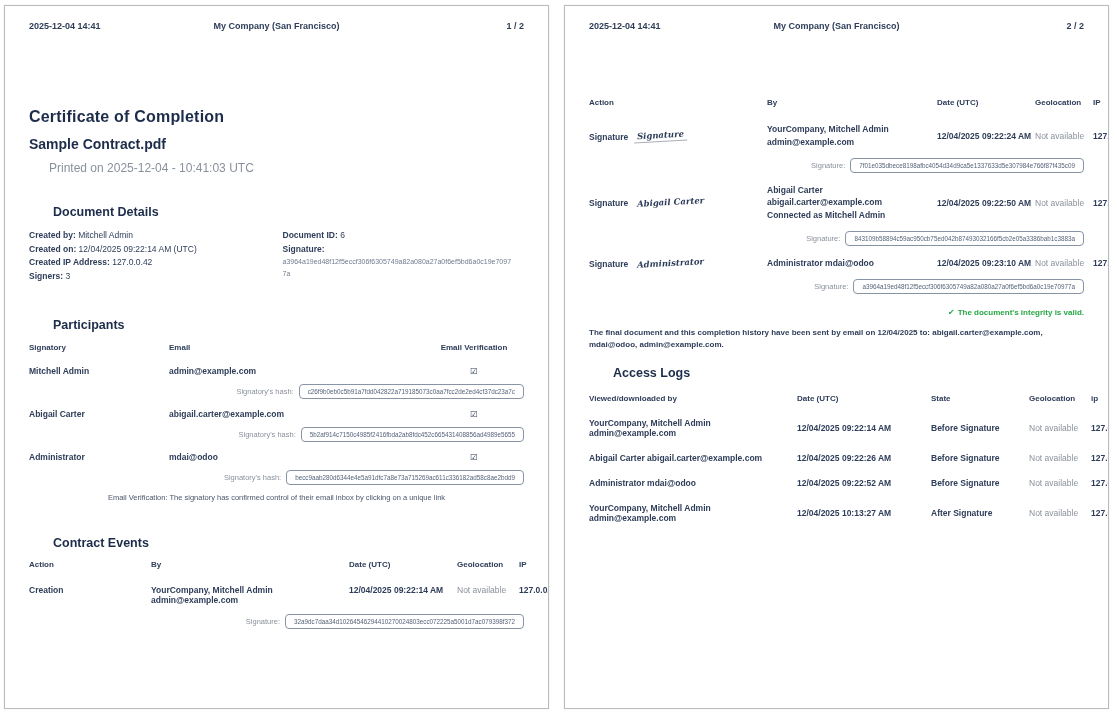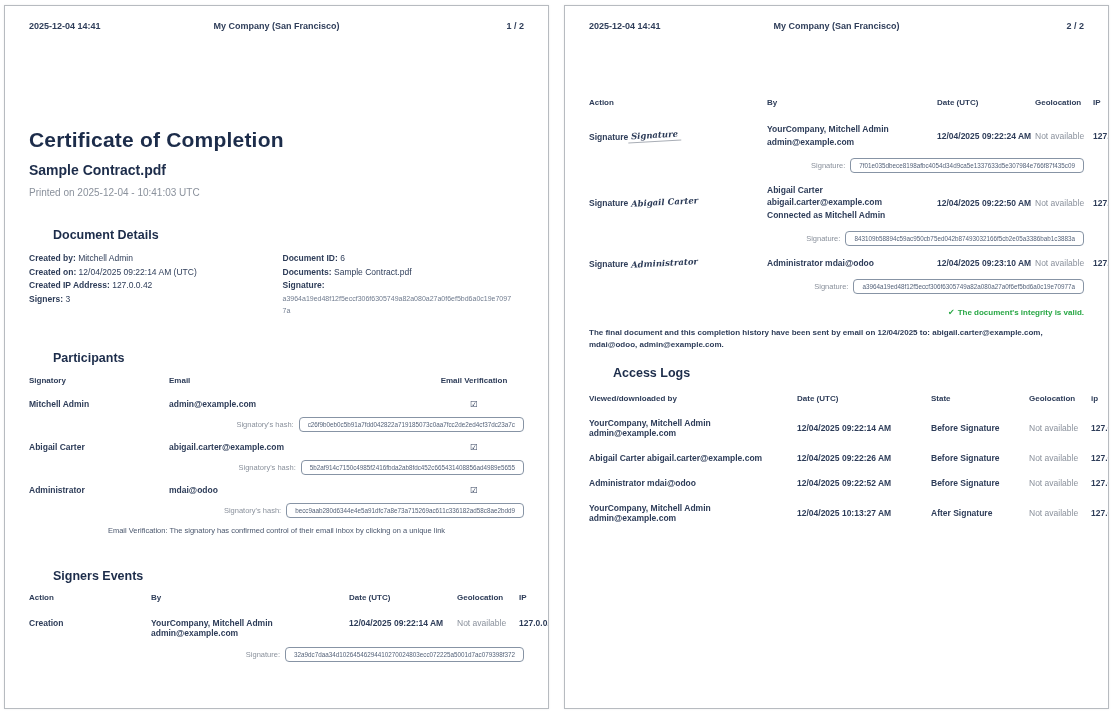--- a/index.html
+++ b/index.html
@@ -12,23 +12,23 @@
   .page {
     width:545px; height:704px; background:#fff;
     border:1px solid #b7bbc0; box-shadow:0 0 2px rgba(0,0,0,.08);
     padding:14px 24px 12px 24px; overflow:hidden;
   }
   
   .pg-header { display:grid; grid-template-columns:1fr 130px 1fr; font-size:9px; font-weight:600; color:#2e3d59; line-height:1.35;gap:44px; }
   .pg-header .center { text-align:center; }
   .pg-header .right  { text-align:right; }
   
-  h1.title { font-size:21px; font-weight:700; color:#1c2c4a; margin-top:96px; letter-spacing:.2px; }
+  h1.title { font-size:16px; font-weight:700; color:#1c2c4a; margin-top:76px; letter-spacing:.2px; }
   h2.subtitle { font-size:14px; font-weight:700; color:#1c2c4a; margin-top:10px; }
-  .printed { font-size:10px; color:#8a919c; margin-top:9px; }
+  .printed { font-size:12px; color:#8a919c; margin-top:9px;margin-left:20px; }
   h3.section { font-size:12.5px; font-weight:700; color:#1c2c4a;padding-left:24px; }
   .mt-xl { margin-top:34px; } .mt-lg { margin-top:30px; } .mt-md { margin-top:14px; }
   .details-grid { display:grid; grid-template-columns:1.05fr 1fr; margin-top:10px; }
   .line { font-size:8.5px; line-height:1.6; color:#2e3d59; }
   .line b { font-weight:700; }
   .doc-sig-hash { font-size:7px; color:#707c8f; line-height:1.7; width:230px; word-break:break-all; }
   
   .thead span { font-size:8px; font-weight:700; color:#2e3d59; }
   .trow span, .trow .cell { font-size:8.5px; font-weight:700; color:#2e3d59; }
   .muted { color:#8a919c !important; font-weight:400 !important; }
@@ -38,21 +38,21 @@
   .hash-row { display:flex; justify-content:flex-end; align-items:center; gap:5px; margin:1px 0 3px; }
   .hash-label { font-size:7.5px; color:#8a919c; }
   .hash-box {
     border:1px solid #8794a5; border-radius:4px; padding:3px 8px;
     font-size:6.3px; color:#55637a; white-space:nowrap; background:#fff;
   }
   .note { font-size:7.5px; color:#4a576d; margin-top:8px;text-align:center; }
   .row-s { display:grid; grid-template-columns:122px 198px 108px 62px 1fr; padding:8px 0; align-items:start; }
   
   .row-e { display:grid; grid-template-columns:178px 170px 98px 58px 1fr; padding:8px 0; align-items:center; }
-  .action-cell { display:flex; align-items:flex-end; }
+  .action-cell { display:flex; align-items:flex-end; gap:6px; }
   .action-label { font-size:8px; font-weight:700; color:#2e3d59; }
   .script {
     font-family:"DejaVu Serif","Liberation Serif",serif; font-style:italic; font-weight:600;
     font-size:15px; color:#2c3f8f; transform:rotate(-3deg); display:inline-block; padding:0 3px 1px;
   }
   .script.underlined { border-bottom:1px solid #a9aeb6; }
   .by-cell { line-height:1.5; }
   .by-cell .l2:empty { display:none; }
   .by-cell .l2 { display:block; }
   .integrity { text-align:right; font-size:8px; font-weight:700; color:#28a745; margin-top:14px; }
@@ -80,21 +80,20 @@
     <h3 class="section mt-lg">Document Details</h3>
     <div class="details-grid">
       <div>
         <div class="line"><b>Created by:</b> <span>Mitchell Admin</span></div>
         <div class="line"><b>Created on:</b> <span>12/04/2025 09:22:14 AM (UTC)</span></div>
         <div class="line"><b>Created IP Address:</b> <span>127.0.0.42</span></div>
         <div class="line"><b>Signers:</b> <span>3</span></div>
       </div>
       <div>
         <div class="line"><b>Document ID:</b> <span>6</span></div>
-        <div class="line"><b>Documents:</b> <span>Sample Contract.pdf</span></div>
         <div class="line"><b>Signature:</b></div>
         <div class="doc-sig-hash">a3964a19ed48f12f5eccf306f6305749a82a080a27a0f6ef5bd6a0c19e70977a</div>
       </div>
     </div>
 
     <h3 class="section mt-xl">Participants</h3>
     <div style="margin-top:4px;">
       <div class="row-p thead">
         <span>Signatory</span>
         <span>Email</span>
@@ -126,21 +125,21 @@
         <span>mdai@odoo</span>
         <span class="c check">☑</span>
       </div>
       <div class="hash-row">
         <span class="hash-label">Signatory's hash:</span>
         <span class="hash-box">becc9aab280d6344e4e5a91dfc7a8e73a715269ac611c336182ad58c8ae2bdd9</span>
       </div>
     </div>
     <div class="note">Email Verification: The signatory has confirmed control of their email inbox by clicking on a unique link</div>
 
-    <h3 class="section mt-xl">Signers Events</h3>
+    <h3 class="section mt-xl">Contract Events</h3>
     <div style="margin-top:2px;">
       <div class="row-s thead">
         <span>Action</span>
         <span>By</span>
         <span>Date (UTC)</span>
         <span>Geolocation</span>
         <span>IP</span>
       </div>
       <div class="row-s trow">
         <span>Creation</span>

